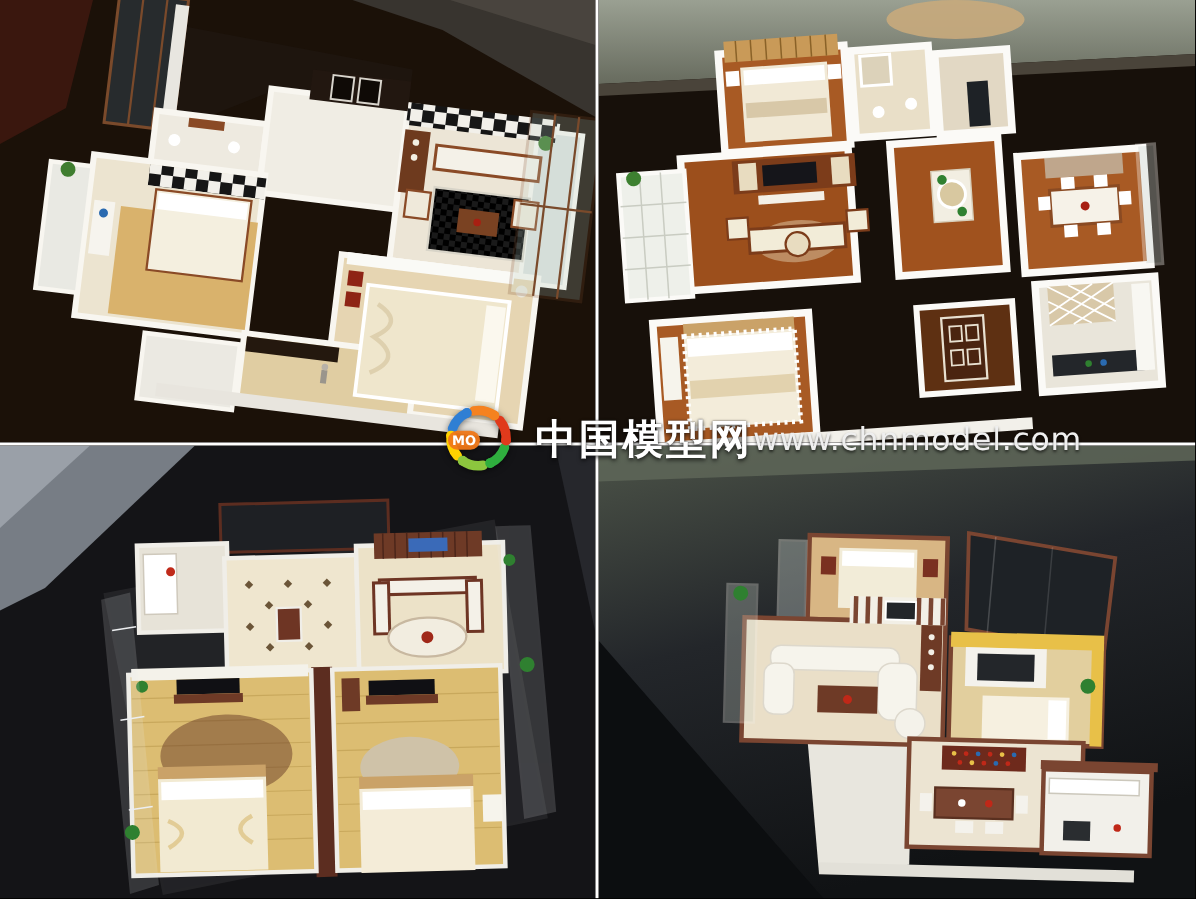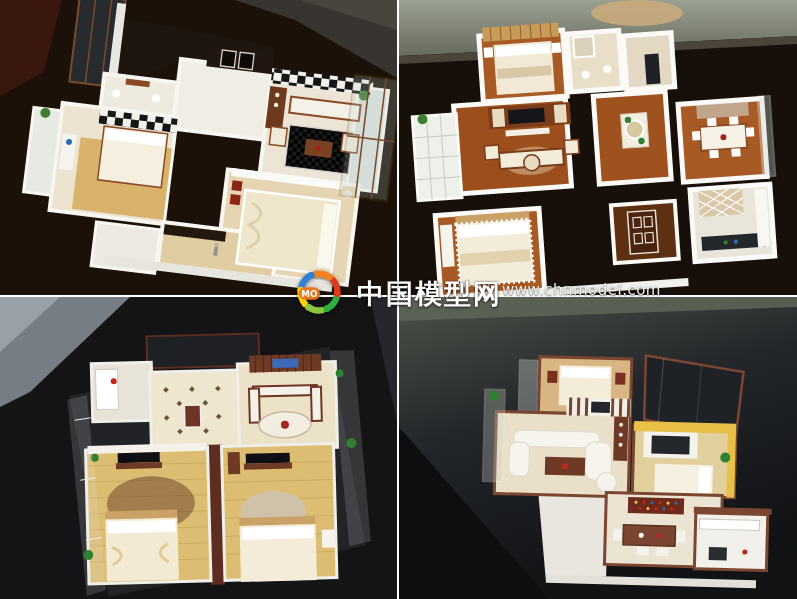--- a/index.html
+++ b/index.html
@@ -13,21 +13,21 @@
   .q-br{left:399px;top:297px;width:398px;height:302px;}
   .divider{position:absolute;background:#fff;z-index:6;}
   .div-v{left:397px;top:0;width:2px;height:599px;}
   .div-h{left:0;top:295px;width:797px;height:2px;}
   .watermark{position:absolute;left:288px;top:263px;display:flex;align-items:center;gap:7px;
              z-index:10;pointer-events:none;}
   .wm-logo{width:62px;height:62px;flex:0 0 auto;filter:drop-shadow(0 1px 2px rgba(0,0,0,.5));}
   .wm-text{display:flex;flex-direction:row;}
   .wm-title{font-size:27px;font-weight:bold;color:#ffffff;letter-spacing:2px;line-height:1.02;
             text-shadow:0 1px 3px rgba(0,0,0,.7),0 0 1px rgba(40,40,40,.9);white-space:nowrap;}
-  .wm-url{font-size:15px;color:#efefef;letter-spacing:.5px;margin-top:1px;
+  .wm-url{font-size:21px;color:#efefef;letter-spacing:.5px;margin-top:1px;
           text-shadow:0 1px 2px rgba(0,0,0,.65);white-space:nowrap;}
 </style>
 </head>
 <body>
 
 <div class="stage">
 
   <figure class="photo q-tl" aria-label="Scale model apartment, cream interior with checkered rug and walnut trim on dark brown table">
     <svg viewBox="0 0 397 295">
       <defs>

